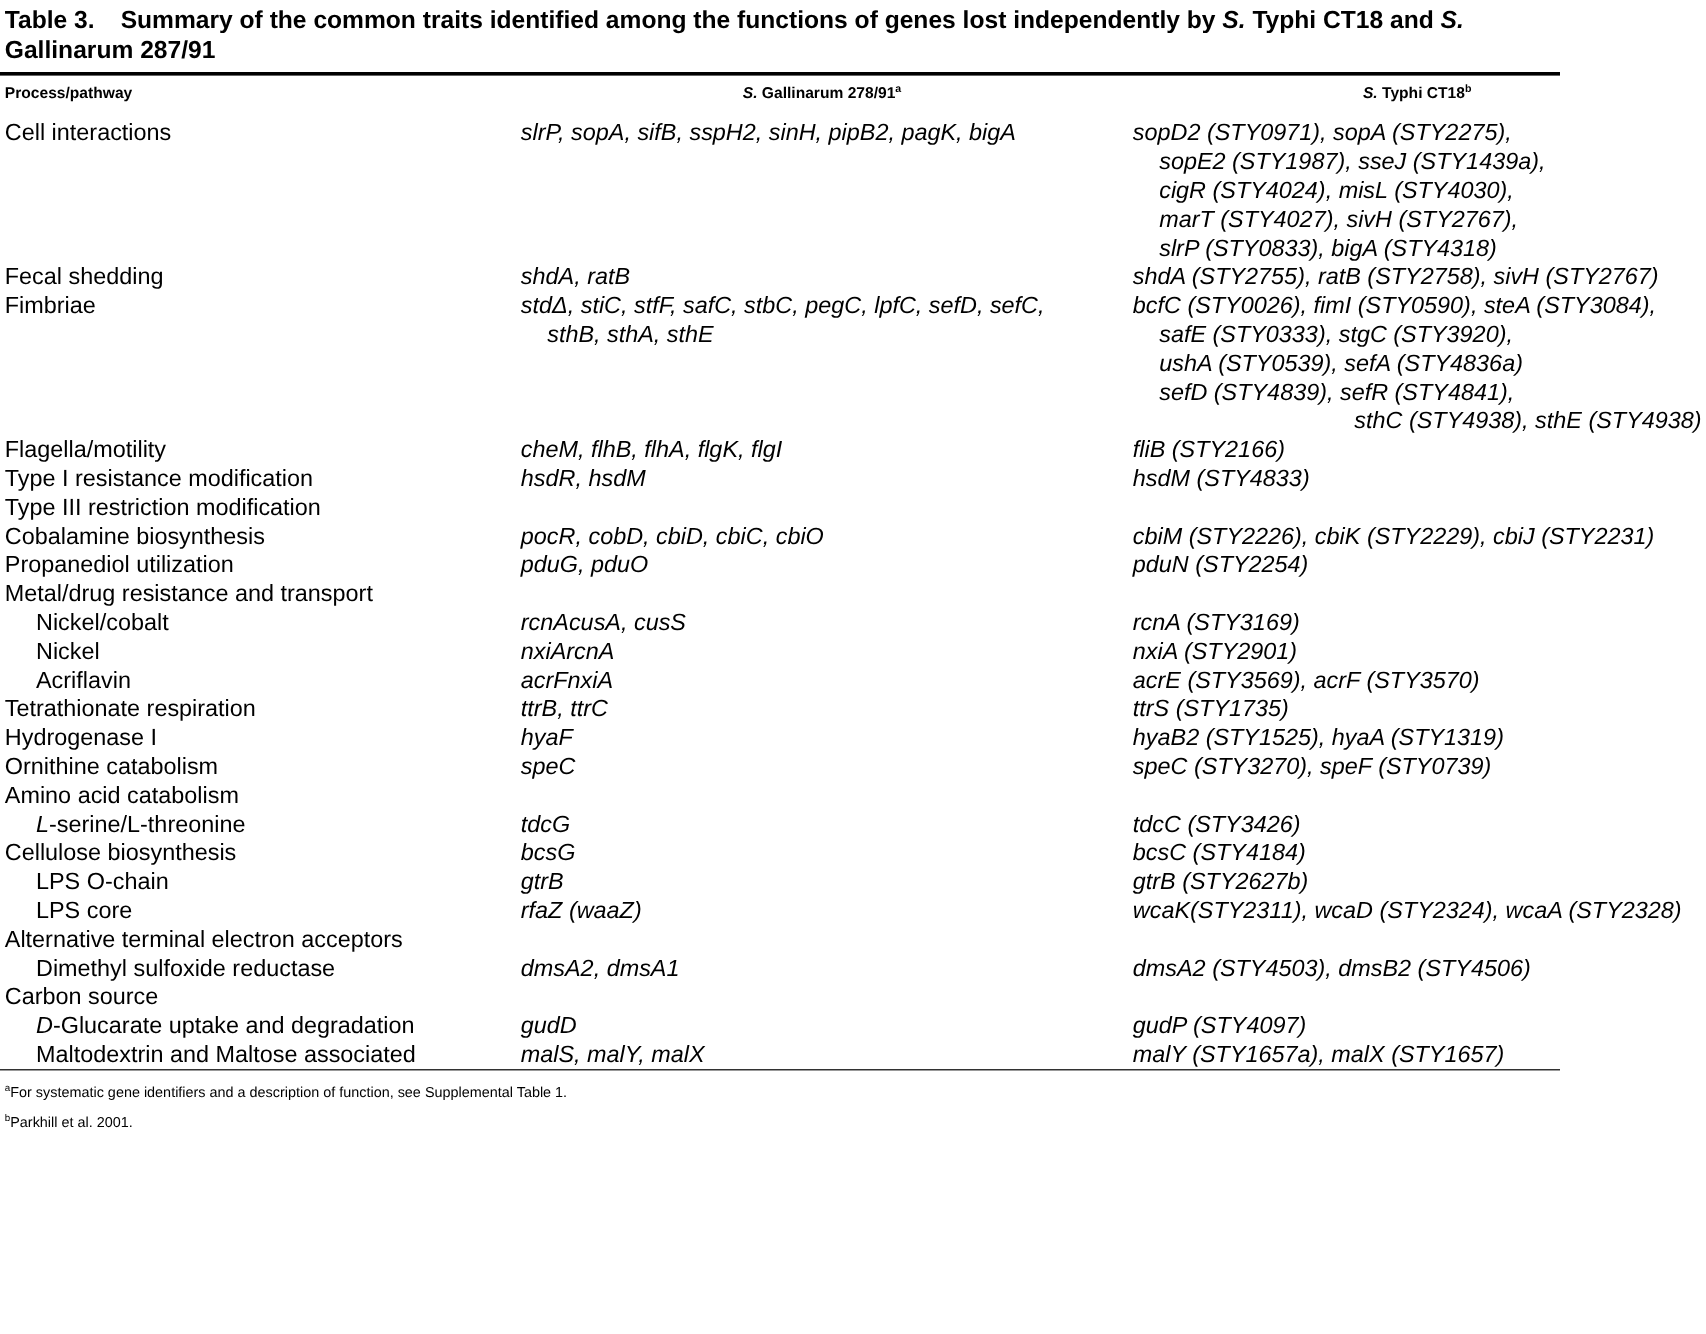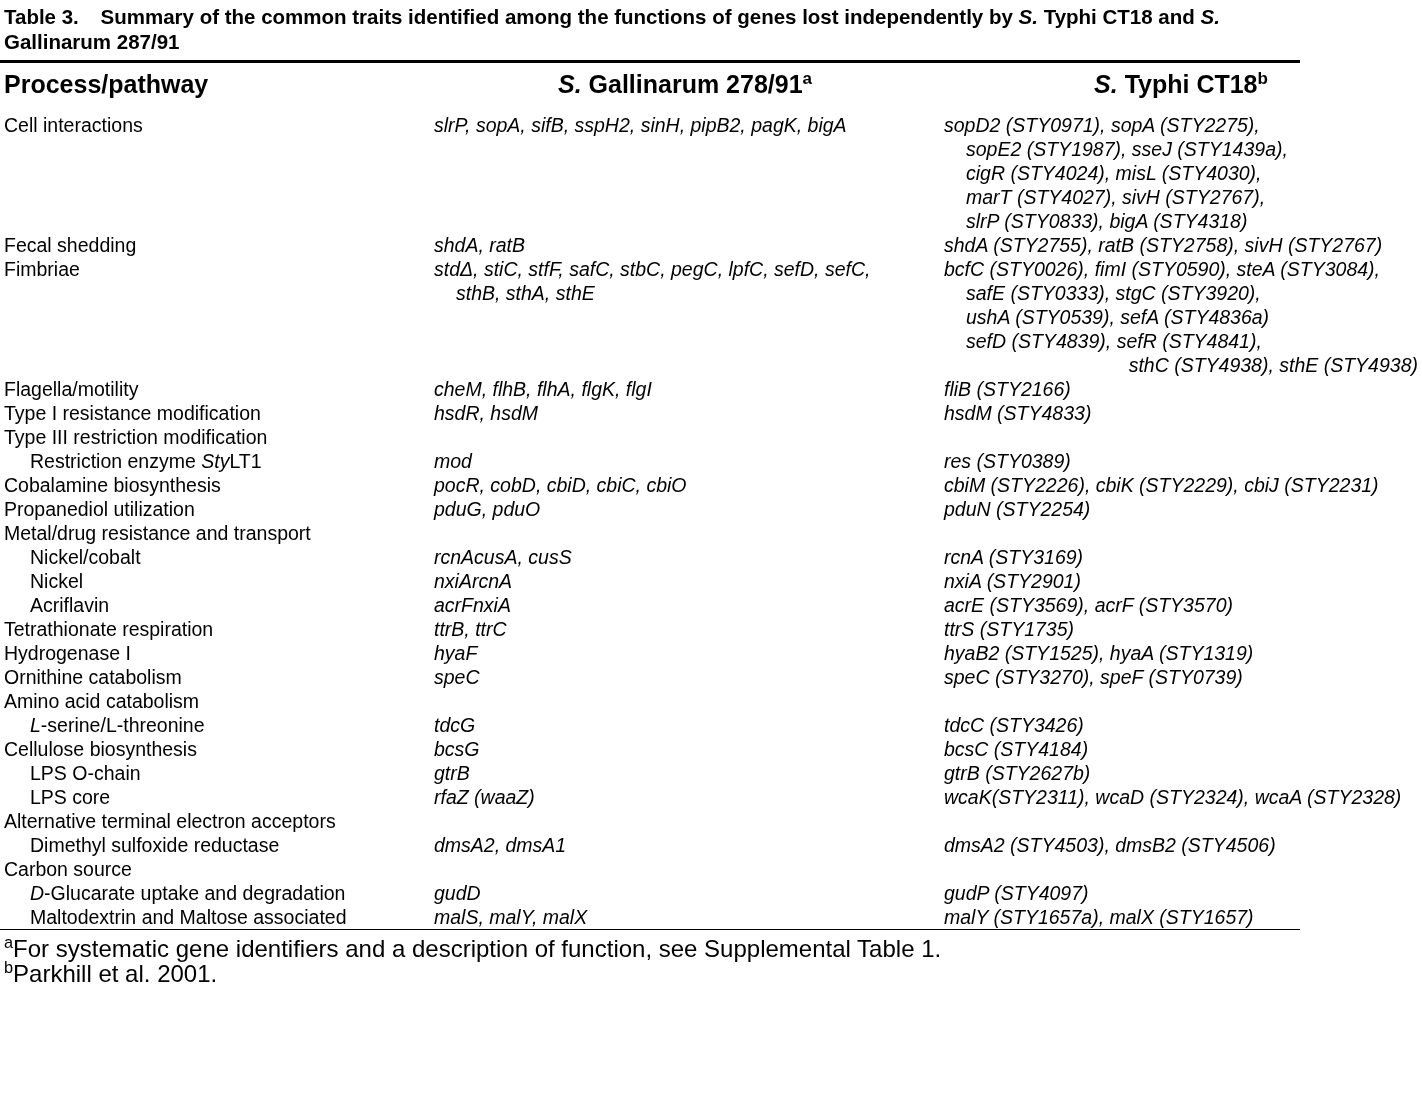--- a/index.html
+++ b/index.html
@@ -44,21 +44,21 @@
   table.tbl {
     border-collapse: collapse;
     width: 100%;
     table-layout: fixed;
   }
   table.tbl col.c1 { width: 430px; }
   table.tbl col.c2 { width: 510px; }
   table.tbl col.c3 { width: 482px; }
 
   thead th {
-    font-size: 25px;
+    font-size: 13px;
     font-weight: bold;
     text-align: left;
     padding: 7px 4px 8px 4px;
     vertical-align: bottom;
   }
   thead th.hcenter { text-align: center; }
   thead th i { font-style: italic; }
   sup { font-size: 0.68em; vertical-align: super; line-height: 0; }
 
   tbody td {
@@ -67,21 +67,21 @@
     vertical-align: top;
     padding: 0 4px 0 4px;
   }
   tbody tr.first td { padding-top: 6px; }
   tbody td.genes {
     font-style: italic;
   }
   tbody td.proc .ital { font-style: italic; }
   .indent1 { padding-left: 26px; display: inline-block; }
   .footnotes {
-    font-size: 24px;
+    font-size: 12px;
     line-height: 25px;
     padding: 6px 4px 0 4px;
   }
   .footnotes div { white-space: nowrap; }
 </style>
 </head>
 <body>
 
 <div class="page">
 
@@ -153,27 +153,20 @@
           </td>
         </tr>
         <tr>
           <td class="proc"><span>Type III restriction modification</span></td>
           <td class="genes"></td>
           <td class="genes">
             <span style="display: block;"></span>
           </td>
         </tr>
         <tr>
-          <td class="proc"><span class="indent1">Restriction enzyme <span class="ital">Sty</span>LT1</span></td>
-          <td class="genes">mod</td>
-          <td class="genes">
-            <span style="display: block;">res (STY0389)</span>
-          </td>
-        </tr>
-        <tr>
           <td class="proc"><span>Cobalamine biosynthesis</span></td>
           <td class="genes">pocR, cobD, cbiD, cbiC, cbiO</td>
           <td class="genes">
             <span style="display: block;">cbiM (STY2226), cbiK (STY2229), cbiJ (STY2231)</span>
           </td>
         </tr>
         <tr>
           <td class="proc"><span>Propanediol utilization</span></td>
           <td class="genes">pduG, pduO</td>
           <td class="genes">

